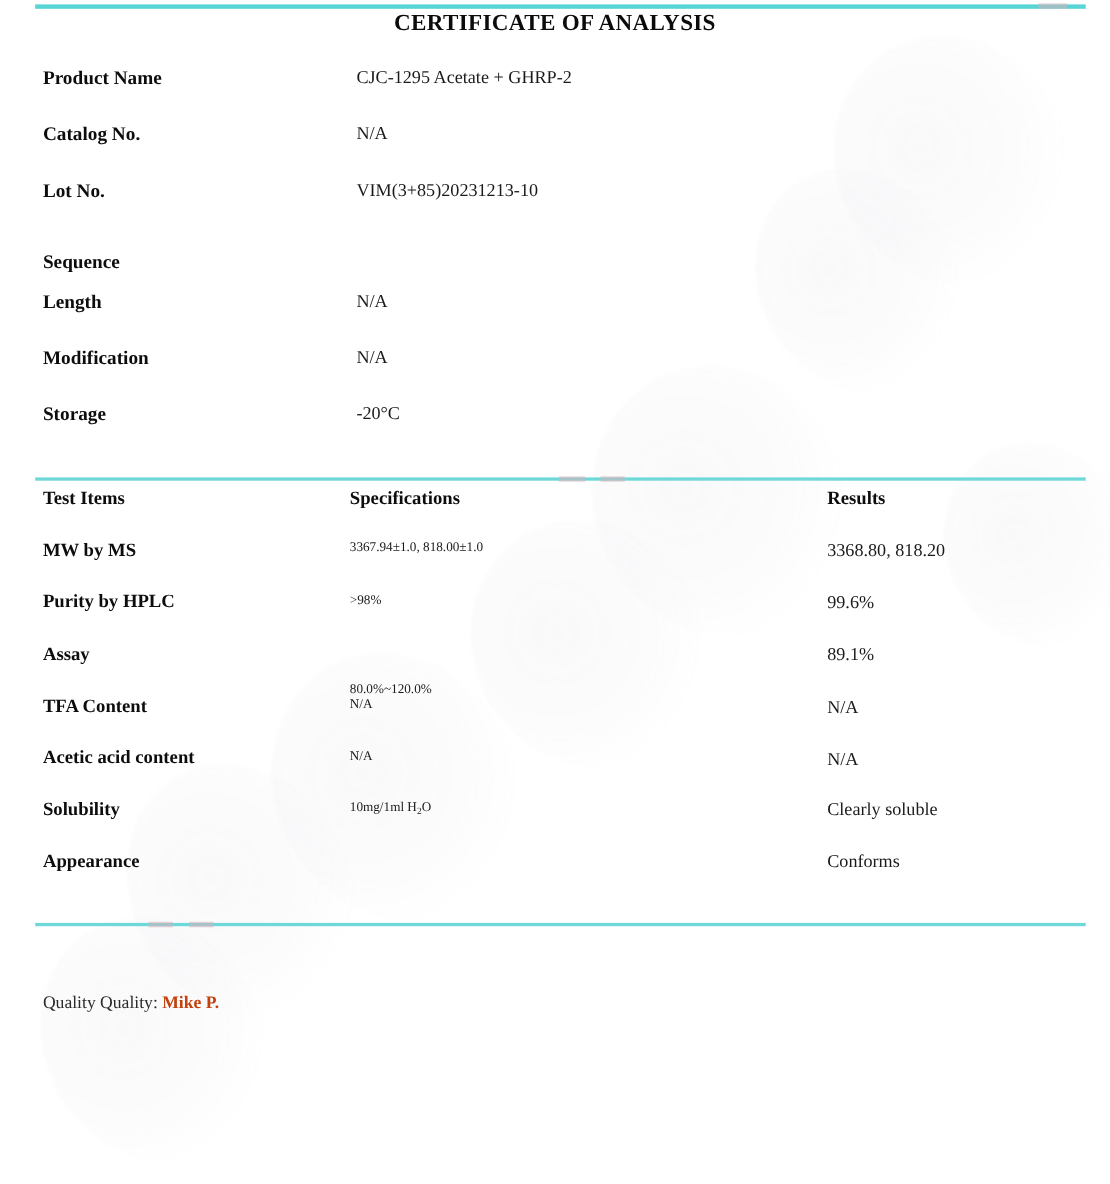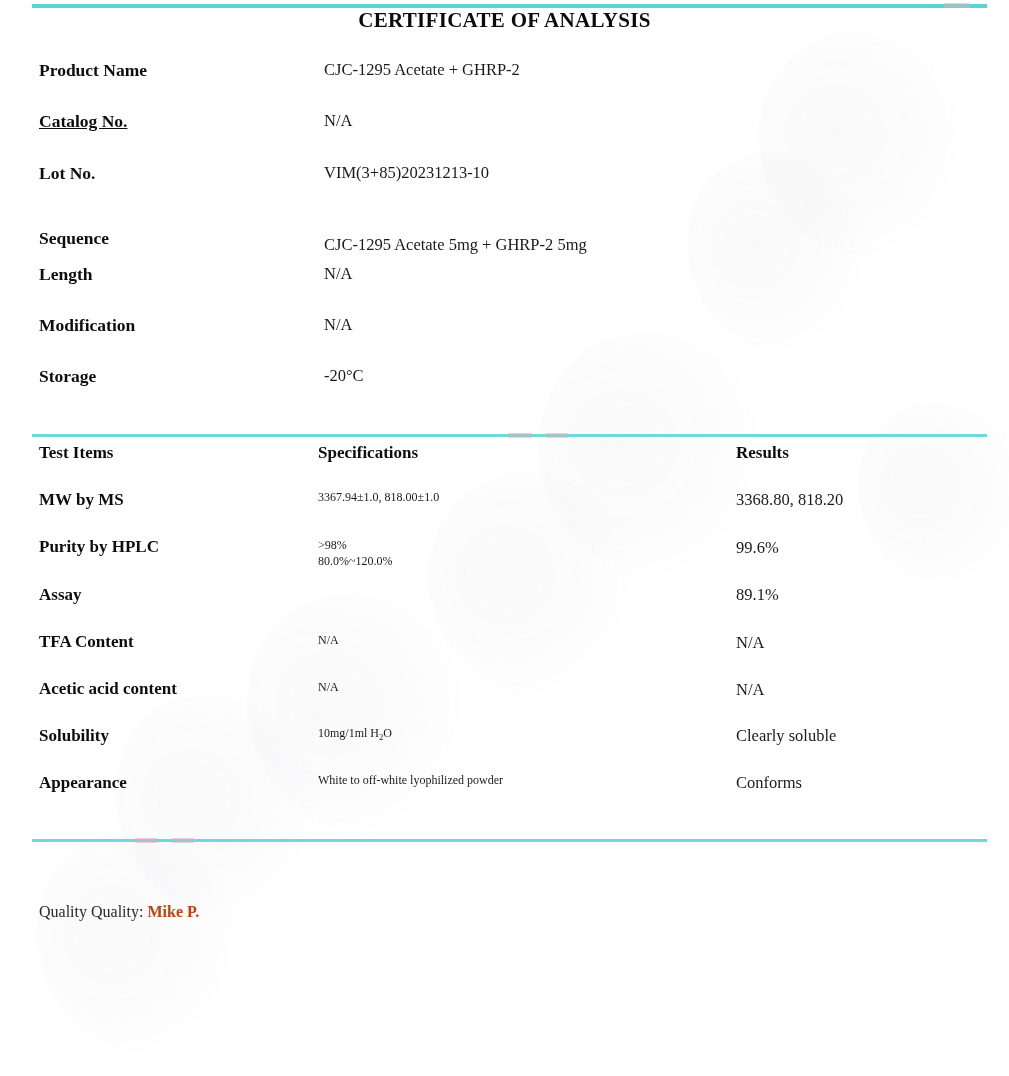--- a/index.html
+++ b/index.html
@@ -115,21 +115,21 @@
   }
   .tbl-spec {
     position: absolute;
     left: 318px;
     font-size: 12px;
     color: #1a1a1a;
     white-space: nowrap;
   }
   .tbl-res {
     position: absolute;
-    left: 736px;
+    left: 752px;
     font-size: 16.5px;
     color: #1a1a1a;
     white-space: nowrap;
   }
   .tbl-head {
     font-weight: bold !important;
     font-size: 17px !important;
     color: #0d0d0d !important;
   }
   sub { font-size: 0.72em; }
@@ -169,28 +169,27 @@
   <div class="rule-blemish" style="left:508px; top:433px; width:24px;"></div>
   <div class="rule-blemish" style="left:546px; top:433px; width:22px;"></div>
   <div class="rule-blemish" style="left:135px; top:838px; width:22px;"></div>
   <div class="rule-blemish" style="left:172px; top:838px; width:22px;"></div>
 
   <div class="title">CERTIFICATE OF ANALYSIS</div>
 
   <div class="field-label" style="top:60px;">Product Name</div>
   <div class="field-value" style="top:60px;">CJC-1295 Acetate + GHRP-2</div>
 
-  <div class="field-label" style="top:111px;text-decoration:underline;">Catalog No.</div>
+  <div class="field-label" style="top:111px;">Catalog No.</div>
   <div class="field-value" style="top:111px;">N/A</div>
 
   <div class="field-label" style="top:163px;">Lot No.</div>
   <div class="field-value" style="top:163px;">VIM(3+85)20231213-10</div>
 
   <div class="field-label" style="top:228px;">Sequence</div>
-  <div class="field-value" style="top:235px;">CJC-1295 Acetate 5mg + GHRP-2 5mg</div>
 
   <div class="field-label" style="top:264px;">Length</div>
   <div class="field-value" style="top:264px;">N/A</div>
 
   <div class="field-label" style="top:315px;">Modification</div>
   <div class="field-value" style="top:315px;">N/A</div>
 
   <div class="field-label" style="top:366px;">Storage</div>
   <div class="field-value" style="top:366px;">-20°C</div>
 
@@ -200,37 +199,36 @@
 
   <div class="tbl-item" style="top:490px;text-align:right;">MW by MS</div>
   <div class="tbl-spec" style="top:490px;">3367.94±1.0, 818.00±1.0</div>
   <div class="tbl-res" style="top:490px;">3368.80, 818.20</div>
 
   <div class="tbl-item" style="top:537px;">Purity by HPLC</div>
   <div class="tbl-spec" style="top:538px;">&gt;98%</div>
   <div class="tbl-res" style="top:538px;">99.6%</div>
 
   <div class="tbl-item" style="top:585px;">Assay</div>
-  <div class="tbl-spec" style="top:554px;">80.0%~120.0%</div>
+  <div class="tbl-spec" style="top:619px;">80.0%~120.0%</div>
   <div class="tbl-res" style="top:585px;">89.1%</div>
 
   <div class="tbl-item" style="top:632px;">TFA Content</div>
   <div class="tbl-spec" style="top:633px;">N/A</div>
   <div class="tbl-res" style="top:633px;">N/A</div>
 
   <div class="tbl-item" style="top:679px;">Acetic acid content</div>
   <div class="tbl-spec" style="top:680px;">N/A</div>
   <div class="tbl-res" style="top:680px;">N/A</div>
 
   <div class="tbl-item" style="top:726px;">Solubility</div>
   <div class="tbl-spec" style="top:726px;">10mg/1ml H<sub>2</sub>O</div>
   <div class="tbl-res" style="top:726px;">Clearly soluble</div>
 
   <div class="tbl-item" style="top:773px;">Appearance</div>
-  <div class="tbl-spec" style="top:773px;">White to off-white lyophilized powder</div>
   <div class="tbl-res" style="top:773px;">Conforms</div>
 
   <div class="footer-qc">
     <span>Quality Quality:</span>
     <span class="qc-name">Mike P.</span>
   </div>
 
 </div>
 
 </body></html>

